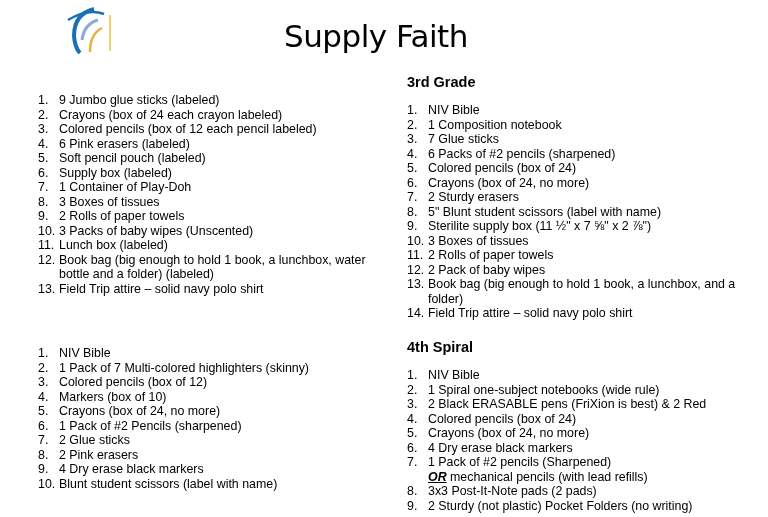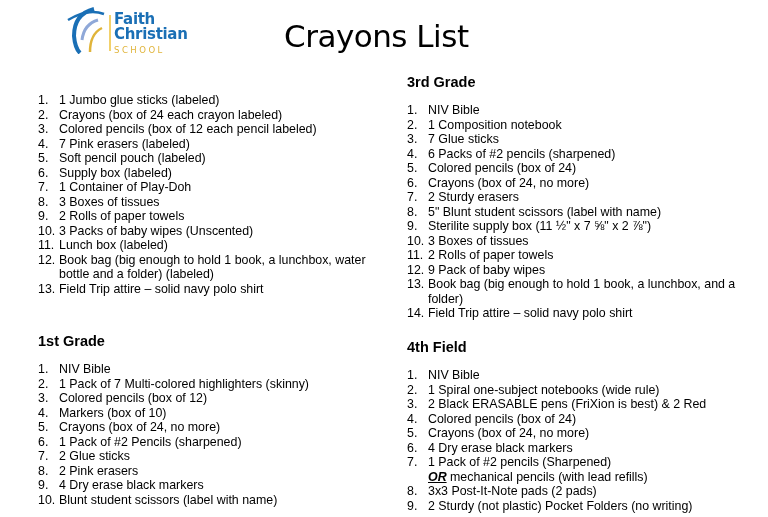--- a/index.html
+++ b/index.html
@@ -23,46 +23,41 @@
 <body>
 
 <div class="logo">
   <svg class="logo-mark" viewBox="0 0 44 48">
     <path d="M30 3 Q10 8 10 30 Q11 42 16 47" stroke="#1a6fb5" stroke-width="4" fill="none"></path>
     <path d="M4 14 Q24 2 40 8" stroke="#1a6fb5" stroke-width="2.5" fill="none"></path>
     <path d="M34 14 Q20 18 18 34" stroke="#8fa8d8" stroke-width="3" fill="none"></path>
     <path d="M38 22 Q26 28 26 46" stroke="#e0b43a" stroke-width="2.5" fill="none"></path>
   </svg>
   <div class="logo-bar"></div>
-  <div class="logo-text">
-    <span class="logo-faith">Faith</span>
-    <span class="logo-christian">Christian</span>
-    <span class="logo-school">SCHOOL</span>
-  </div>
-</div>
-
-<div class="title">Crayons List</div>
+</div>
+
+<div class="title">Supply Faith</div>
 
 <div class="section" style="left:38px; top:80px; width:340px;">
   <ol style="margin-top:13px;" id="list-k">
       <li>
         <span class="num">1.</span>
-        <span class="txt">1 Jumbo glue sticks (labeled)</span>
+        <span class="txt">9 Jumbo glue sticks (labeled)</span>
       </li>
       <li>
         <span class="num">2.</span>
         <span class="txt">Crayons (box of 24 each crayon labeled)</span>
       </li>
       <li>
         <span class="num">3.</span>
         <span class="txt">Colored pencils (box of 12 each pencil labeled)</span>
       </li>
       <li>
         <span class="num">4.</span>
-        <span class="txt">7 Pink erasers (labeled)</span>
+        <span class="txt">6 Pink erasers (labeled)</span>
       </li>
       <li>
         <span class="num">5.</span>
         <span class="txt">Soft pencil pouch (labeled)</span>
       </li>
       <li>
         <span class="num">6.</span>
         <span class="txt">Supply box (labeled)</span>
       </li>
       <li>
@@ -90,21 +85,20 @@
         <span class="txt">Book bag (big enough to hold 1 book, a lunchbox, water bottle and a folder) (labeled)</span>
       </li>
       <li>
         <span class="num">13.</span>
         <span class="txt">Field Trip attire – solid navy polo shirt</span>
       </li>
     </ol>
 </div>
 
 <div class="section" style="left:38px; top:333px; width:340px;">
-  <h2>1st Grade</h2>
   <ol style="margin-top:13px;" id="list-1">
       <li>
         <span class="num">1.</span>
         <span class="txt">NIV Bible</span>
       </li>
       <li>
         <span class="num">2.</span>
         <span class="txt">1 Pack of 7 Multi-colored highlighters (skinny)</span>
       </li>
       <li>
@@ -184,35 +178,35 @@
       <li>
         <span class="num">10.</span>
         <span class="txt">3 Boxes of tissues</span>
       </li>
       <li>
         <span class="num">11.</span>
         <span class="txt">2 Rolls of paper towels</span>
       </li>
       <li>
         <span class="num">12.</span>
-        <span class="txt">9 Pack of baby wipes</span>
+        <span class="txt">2 Pack of baby wipes</span>
       </li>
       <li>
         <span class="num">13.</span>
         <span class="txt">Book bag (big enough to hold 1 book, a lunchbox, and a folder)</span>
       </li>
       <li>
         <span class="num">14.</span>
         <span class="txt">Field Trip attire – solid navy polo shirt</span>
       </li>
     </ol>
 </div>
 
 <div class="section" style="left:407px; top:339px; width:360px;">
-  <h2>4th Field</h2>
+  <h2>4th Spiral</h2>
   <ol style="margin-top:13px;" id="list-4">
       <li>
         <span class="num">1.</span>
         <span class="txt">NIV Bible</span>
       </li>
       <li>
         <span class="num">2.</span>
         <span class="txt">1 Spiral one-subject notebooks (wide rule)</span>
       </li>
       <li>

